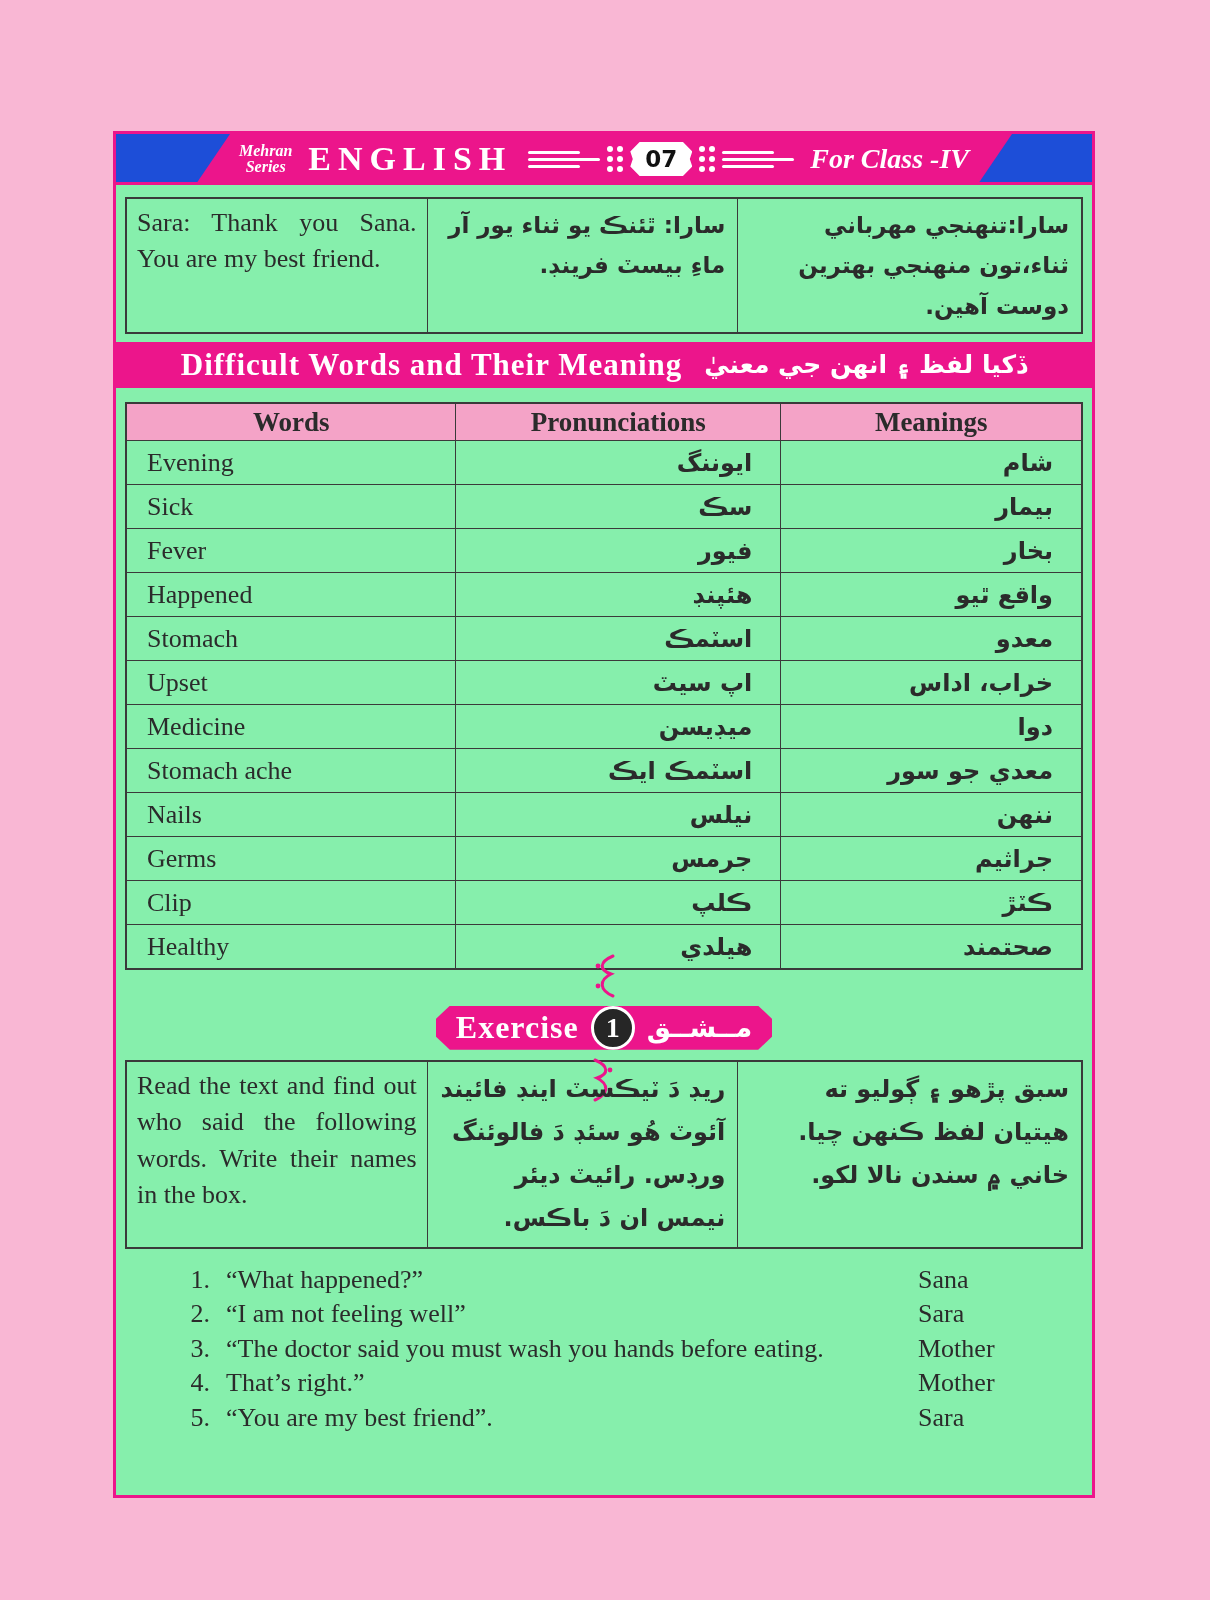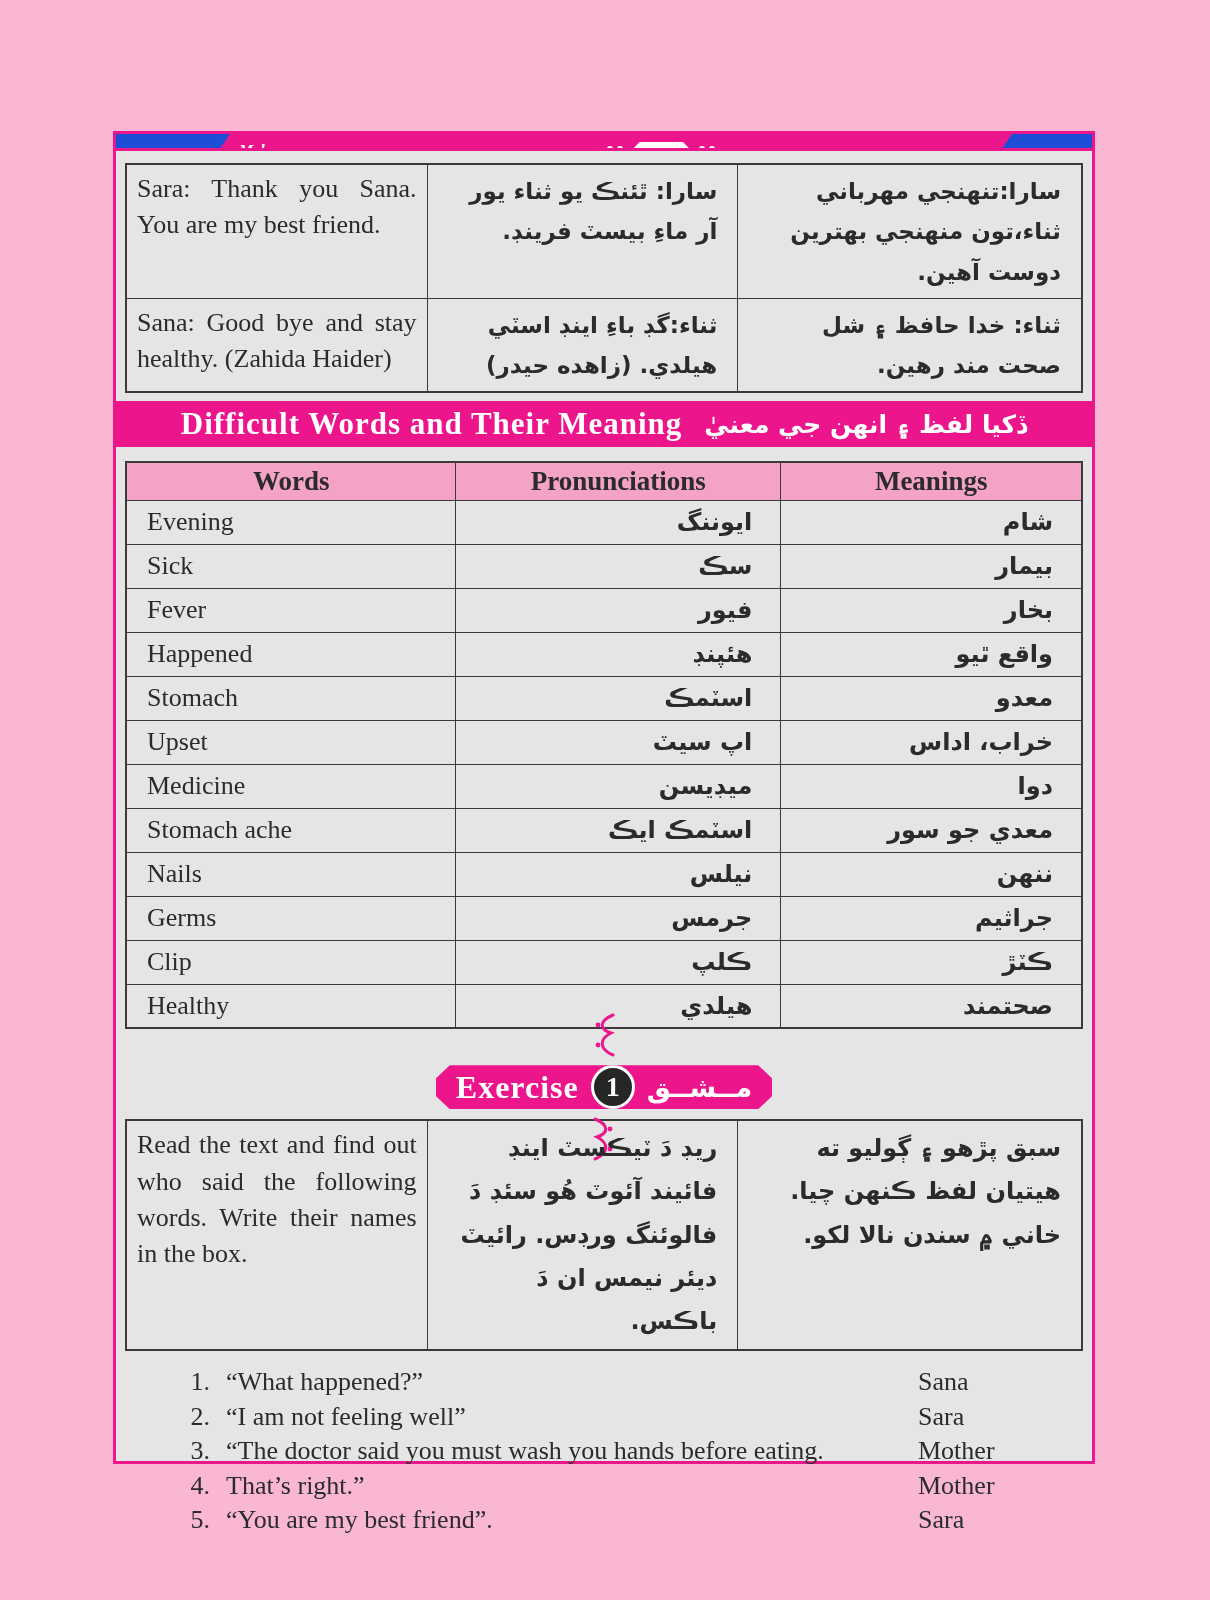--- a/index.html
+++ b/index.html
@@ -43,39 +43,39 @@
   .ticket{
     width:62px;height:34px;background:#fff;color:#111;
     clip-path:polygon(15% 0,85% 0,100% 28%,96% 50%,100% 72%,85% 100%,15% 100%,0 72%,4% 50%,0 28%);
     display:flex;align-items:center;justify-content:center;
     font-family:"DejaVu Sans",sans-serif;font-weight:bold;font-size:23px;
   }
   .class-label{font-style:italic;font-weight:bold;font-size:28px;white-space:nowrap;}
 
   
   .content-box{
-    position:absolute;left:113px;top:148px;width:982px;height:1316px;
-    background:#e5e5e5;border:3px solid var(--accent);
+    position:absolute;left:113px;top:182px;width:982px;height:1316px;
+    background:#86efac;border:3px solid var(--accent);
     padding-top:12px;
   }
 
   table{border-collapse:collapse;}
   .dialogue-table,.instruction-table{
     width:calc(100% - 18px);margin:0 9px;
     border:2px solid var(--line);
   }
   .dialogue-table td,.instruction-table td{
     border:1.5px solid var(--line);vertical-align:top;
   }
   .en-cell{
     font-size:26px;line-height:1.4;padding:6px 10px;
     text-align:justify;text-align-last:left;
   }
   .pr-cell,.me-cell{
-    font-size:23px;line-height:1.75;padding:6px 20px;
+    font-size:23px;line-height:1.75;padding:6px 12px;
     text-align:right;font-weight:bold;
   }
   .dialogue-table .c1{width:31.5%;}
   .dialogue-table .c2{width:32.5%;}
   .dialogue-table .c3{width:36%;}
 
   
   .dw-banner{
     margin-top:8px;width:100%;height:46px;background:var(--accent);
     display:flex;align-items:center;justify-content:center;gap:22px;color:#fff;
@@ -184,25 +184,20 @@
         <col class="c3">
       </colgroup>
     <tbody>
 
         <tr>
           <td class="en-cell">Sara: Thank you Sana. You are my best friend.</td>
           <td class="pr-cell atext" dir="rtl">سارا: ٿئنڪ يو ثناء يور آر ماءِ بيسٽ فرينڊ.</td>
           <td class="me-cell atext" dir="rtl">سارا:تنهنجي مهرباني ثناء،تون منهنجي بهترين دوست آهين.</td>
         </tr>
 
-        <tr>
-          <td class="en-cell">Sana: Good bye and stay healthy. (Zahida Haider)</td>
-          <td class="pr-cell atext" dir="rtl">ثناء:گڊ باءِ اينڊ اسٽي هيلدي. (زاهده حيدر)</td>
-          <td class="me-cell atext" dir="rtl">ثناء: خدا حافظ ۽ شل صحت مند رهين.</td>
-        </tr>
       </tbody>
   </table>
 
   <div class="dw-banner">
     <span class="dw-title">Difficult Words and Their Meaning</span>
     <span class="dw-title-sd atext" dir="rtl">ڏکيا لفظ ۽ انهن جي معنيٰ</span>
   </div>
 
   <table class="words-table">
     <colgroup>

